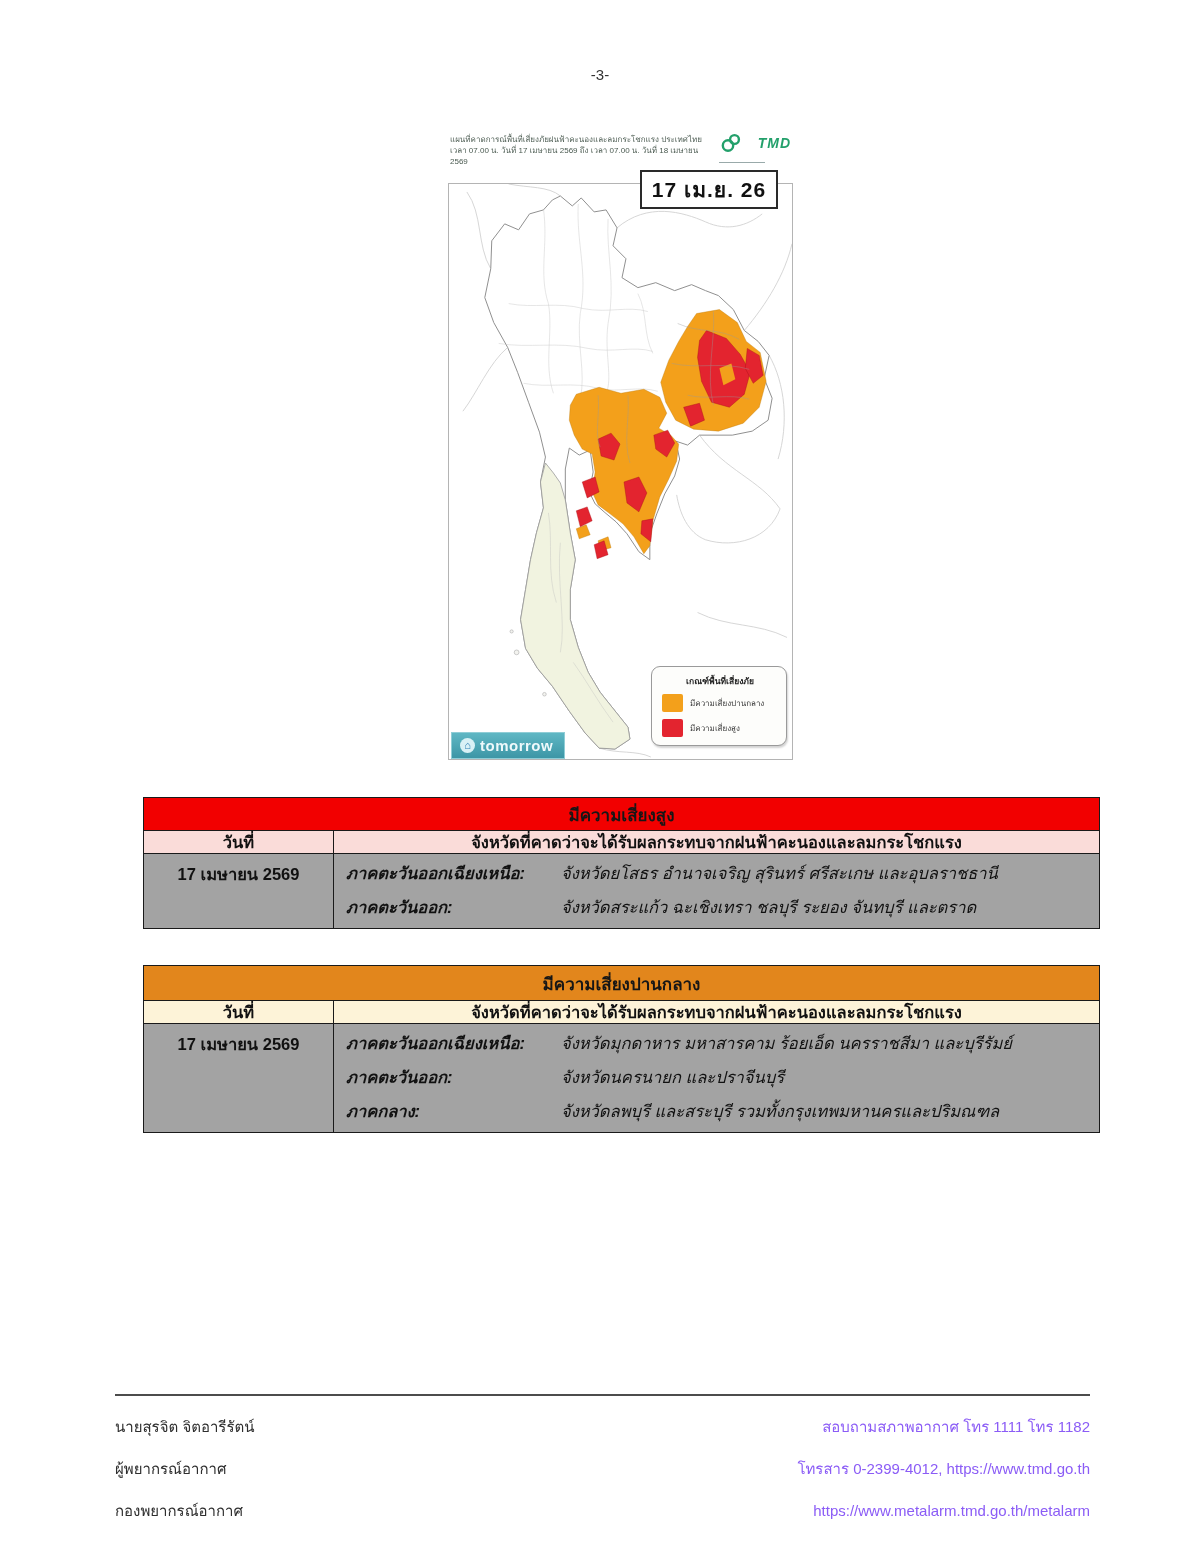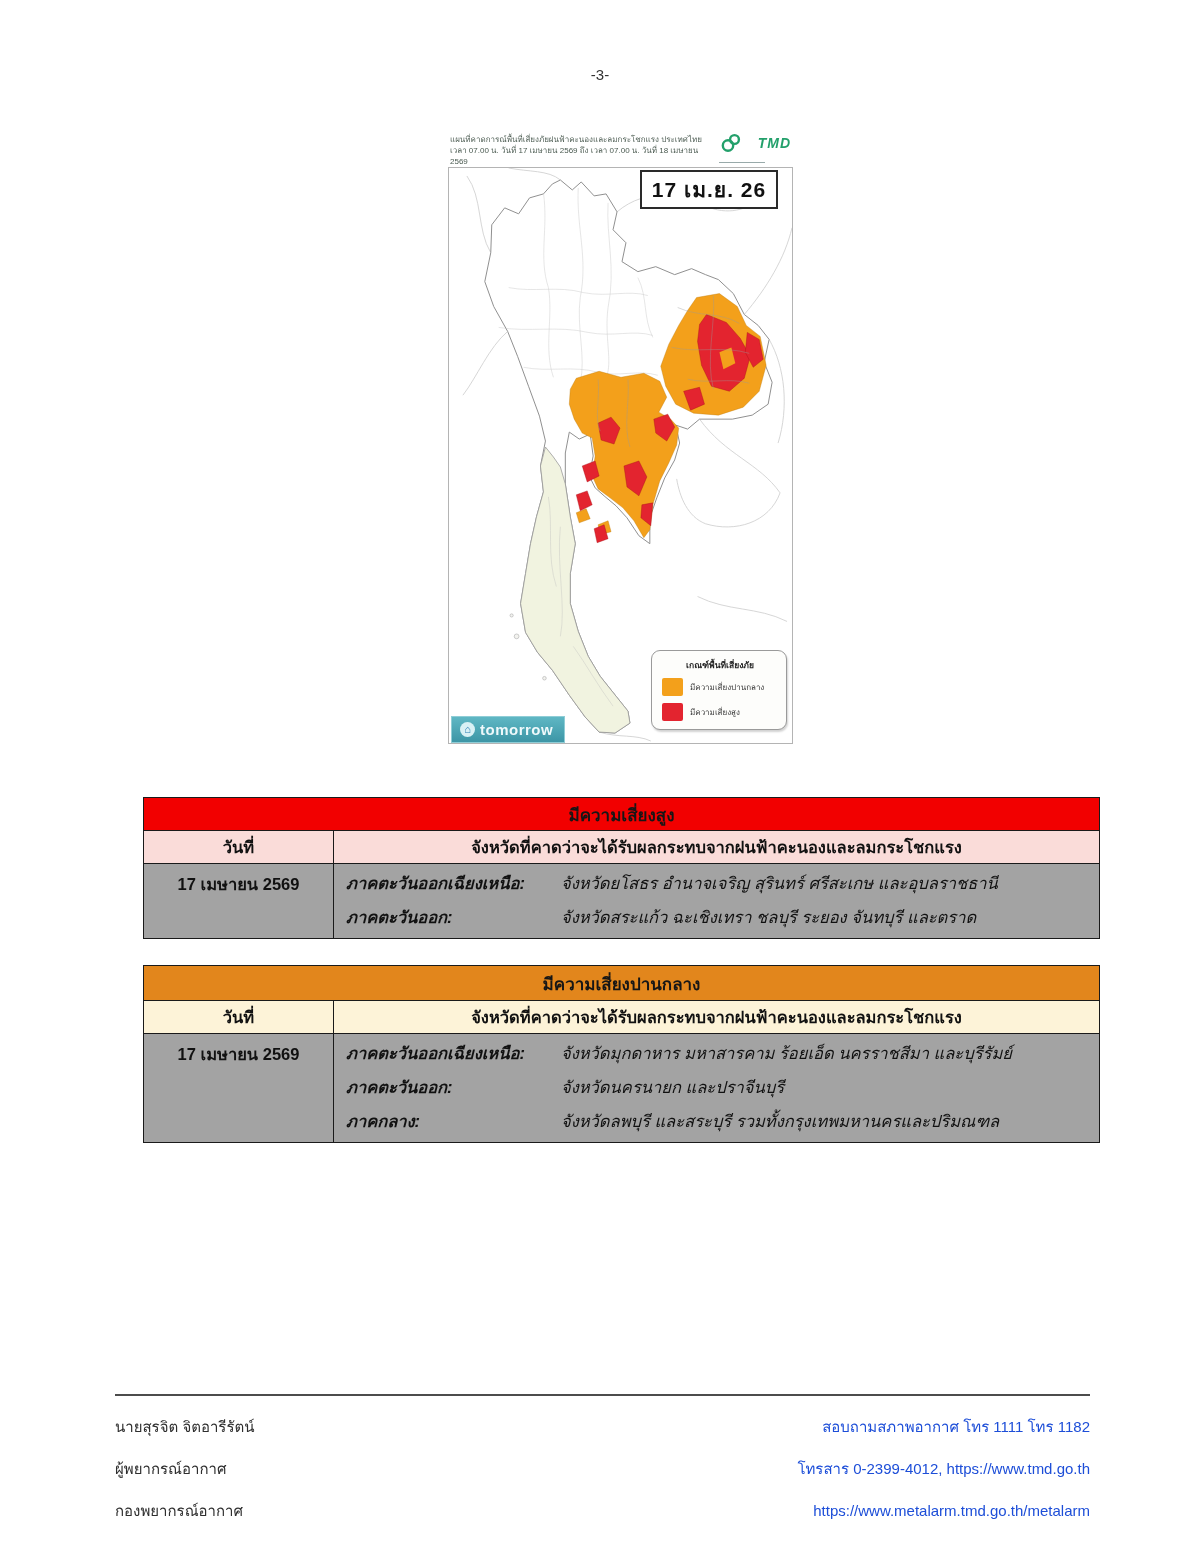--- a/index.html
+++ b/index.html
@@ -8,21 +8,21 @@
 
   .page-number{position:absolute;top:66px;left:0;width:100%;text-align:center;font-size:15px;color:#333;}
 
   
   .figure{position:absolute;left:448px;top:132px;width:345px;height:632px;padding-left:8px;}
   .figure-caption{position:absolute;left:2px;top:2px;width:255px;font-size:8px;line-height:11px;color:#4a5a50;}
   .tmd-logo{position:absolute;right:2px;top:0;display:flex;align-items:center;gap:16px;}
   .tmd-logo .wordmark{font-weight:bold;font-size:14px;font-style:italic;letter-spacing:1px;}
   .logo-underline{position:absolute;right:28px;top:30px;width:46px;height:1px;background:#9aa;}
 
-  .map-box{position:absolute;left:0;top:35px;width:345px;height:577px;border:1px solid #b4b4b4;background:#fff;}
+  .map-box{position:absolute;left:0;top:51px;width:345px;height:577px;border:1px solid #b4b4b4;background:#fff;}
   .map-box svg{display:block;width:100%;height:100%;}
 
   .date-box{position:absolute;right:15px;top:38px;width:138px;height:39px;border:2px solid #2a2a2a;background:#fff;z-index:3;
             display:flex;align-items:center;justify-content:center;font-size:21px;font-weight:bold;letter-spacing:1px;}
 
   .legend{position:absolute;right:5px;bottom:13px;width:136px;border:1px solid #9a9a9a;border-radius:9px;background:#fdfdfb;
           box-shadow:1px 2px 2px rgba(0,0,0,.18);padding:7px 8px 8px 10px;z-index:2;}
   .legend-title{font-size:8.5px;font-weight:bold;text-align:center;margin-bottom:6px;color:#222;}
   .legend-row{display:flex;align-items:center;gap:7px;margin-bottom:7px;}
   .legend-row:last-child{margin-bottom:0;}
@@ -30,34 +30,34 @@
   .legend-label{font-size:8px;color:#333;}
 
   .tomorrow{position:absolute;left:2px;bottom:0px;width:114px;height:27px;background:linear-gradient(180deg,#5fb7c4,#3d96a6);
             border:1px solid #8fcdd6;display:flex;align-items:center;gap:5px;padding:0 8px;z-index:2;}
   .tomorrow .house-icon{width:15px;height:15px;border-radius:50%;background:#d9f1f5;color:#2d7fb5;font-size:11px;line-height:15px;text-align:center;}
   .tomorrow .wm-text{color:#eef9fb;font-size:15px;font-weight:bold;letter-spacing:.5px;}
 
   
   .risk-table{position:absolute;left:143px;width:957px;border:1px solid #1a1a1a;}
   .t-header{height:33px;display:flex;align-items:center;justify-content:center;font-size:17px;font-weight:bold;color:#161616;border-bottom:1px solid #1a1a1a;}
-  .t-subheader{display:flex;height:33px;border-bottom:1px solid #1a1a1a;font-weight:bold;font-size:16.5px;}
+  .t-subheader{display:flex;height:23px;border-bottom:1px solid #1a1a1a;font-weight:bold;font-size:16.5px;}
   .t-subheader .c-date{width:190px;border-right:1px solid #1a1a1a;display:flex;align-items:center;justify-content:center;}
   .t-subheader .c-prov{flex:1;display:flex;align-items:center;justify-content:center;}
   .t-body{display:flex;background:#a3a3a3;justify-content:center;}
   .t-body .c-date{width:190px;border-right:1px solid #1a1a1a;text-align:center;font-weight:bold;font-size:16.5px;padding-top:7px;}
   .t-body .c-content{flex:1;padding:2px 6px 4px 12px;}
   .region-line{display:flex;line-height:34px;font-size:16.5px;font-style:italic;}
   .region-label{width:215px;font-weight:bold;flex:0 0 auto;}
   .region-provinces{flex:1;}
 
   
   .footer-rule{position:absolute;left:115px;top:1394px;width:975px;height:2px;background:#4c4c4c;}
   .footer-left{position:absolute;left:115px;top:1406px;font-size:15px;color:#2e2e2e;line-height:42px;}
-  .footer-right{position:absolute;right:110px;top:1406px;font-size:15px;color:#1d4ed8;line-height:42px;text-align:right;}
+  .footer-right{position:absolute;right:110px;top:1406px;font-size:15px;color:#8b5cf6;line-height:42px;text-align:right;}
 </style>
 </head>
 <body>
 
 <div class="page">
 
   <div class="page-number">-3-</div>
 
   <div class="figure">
 

